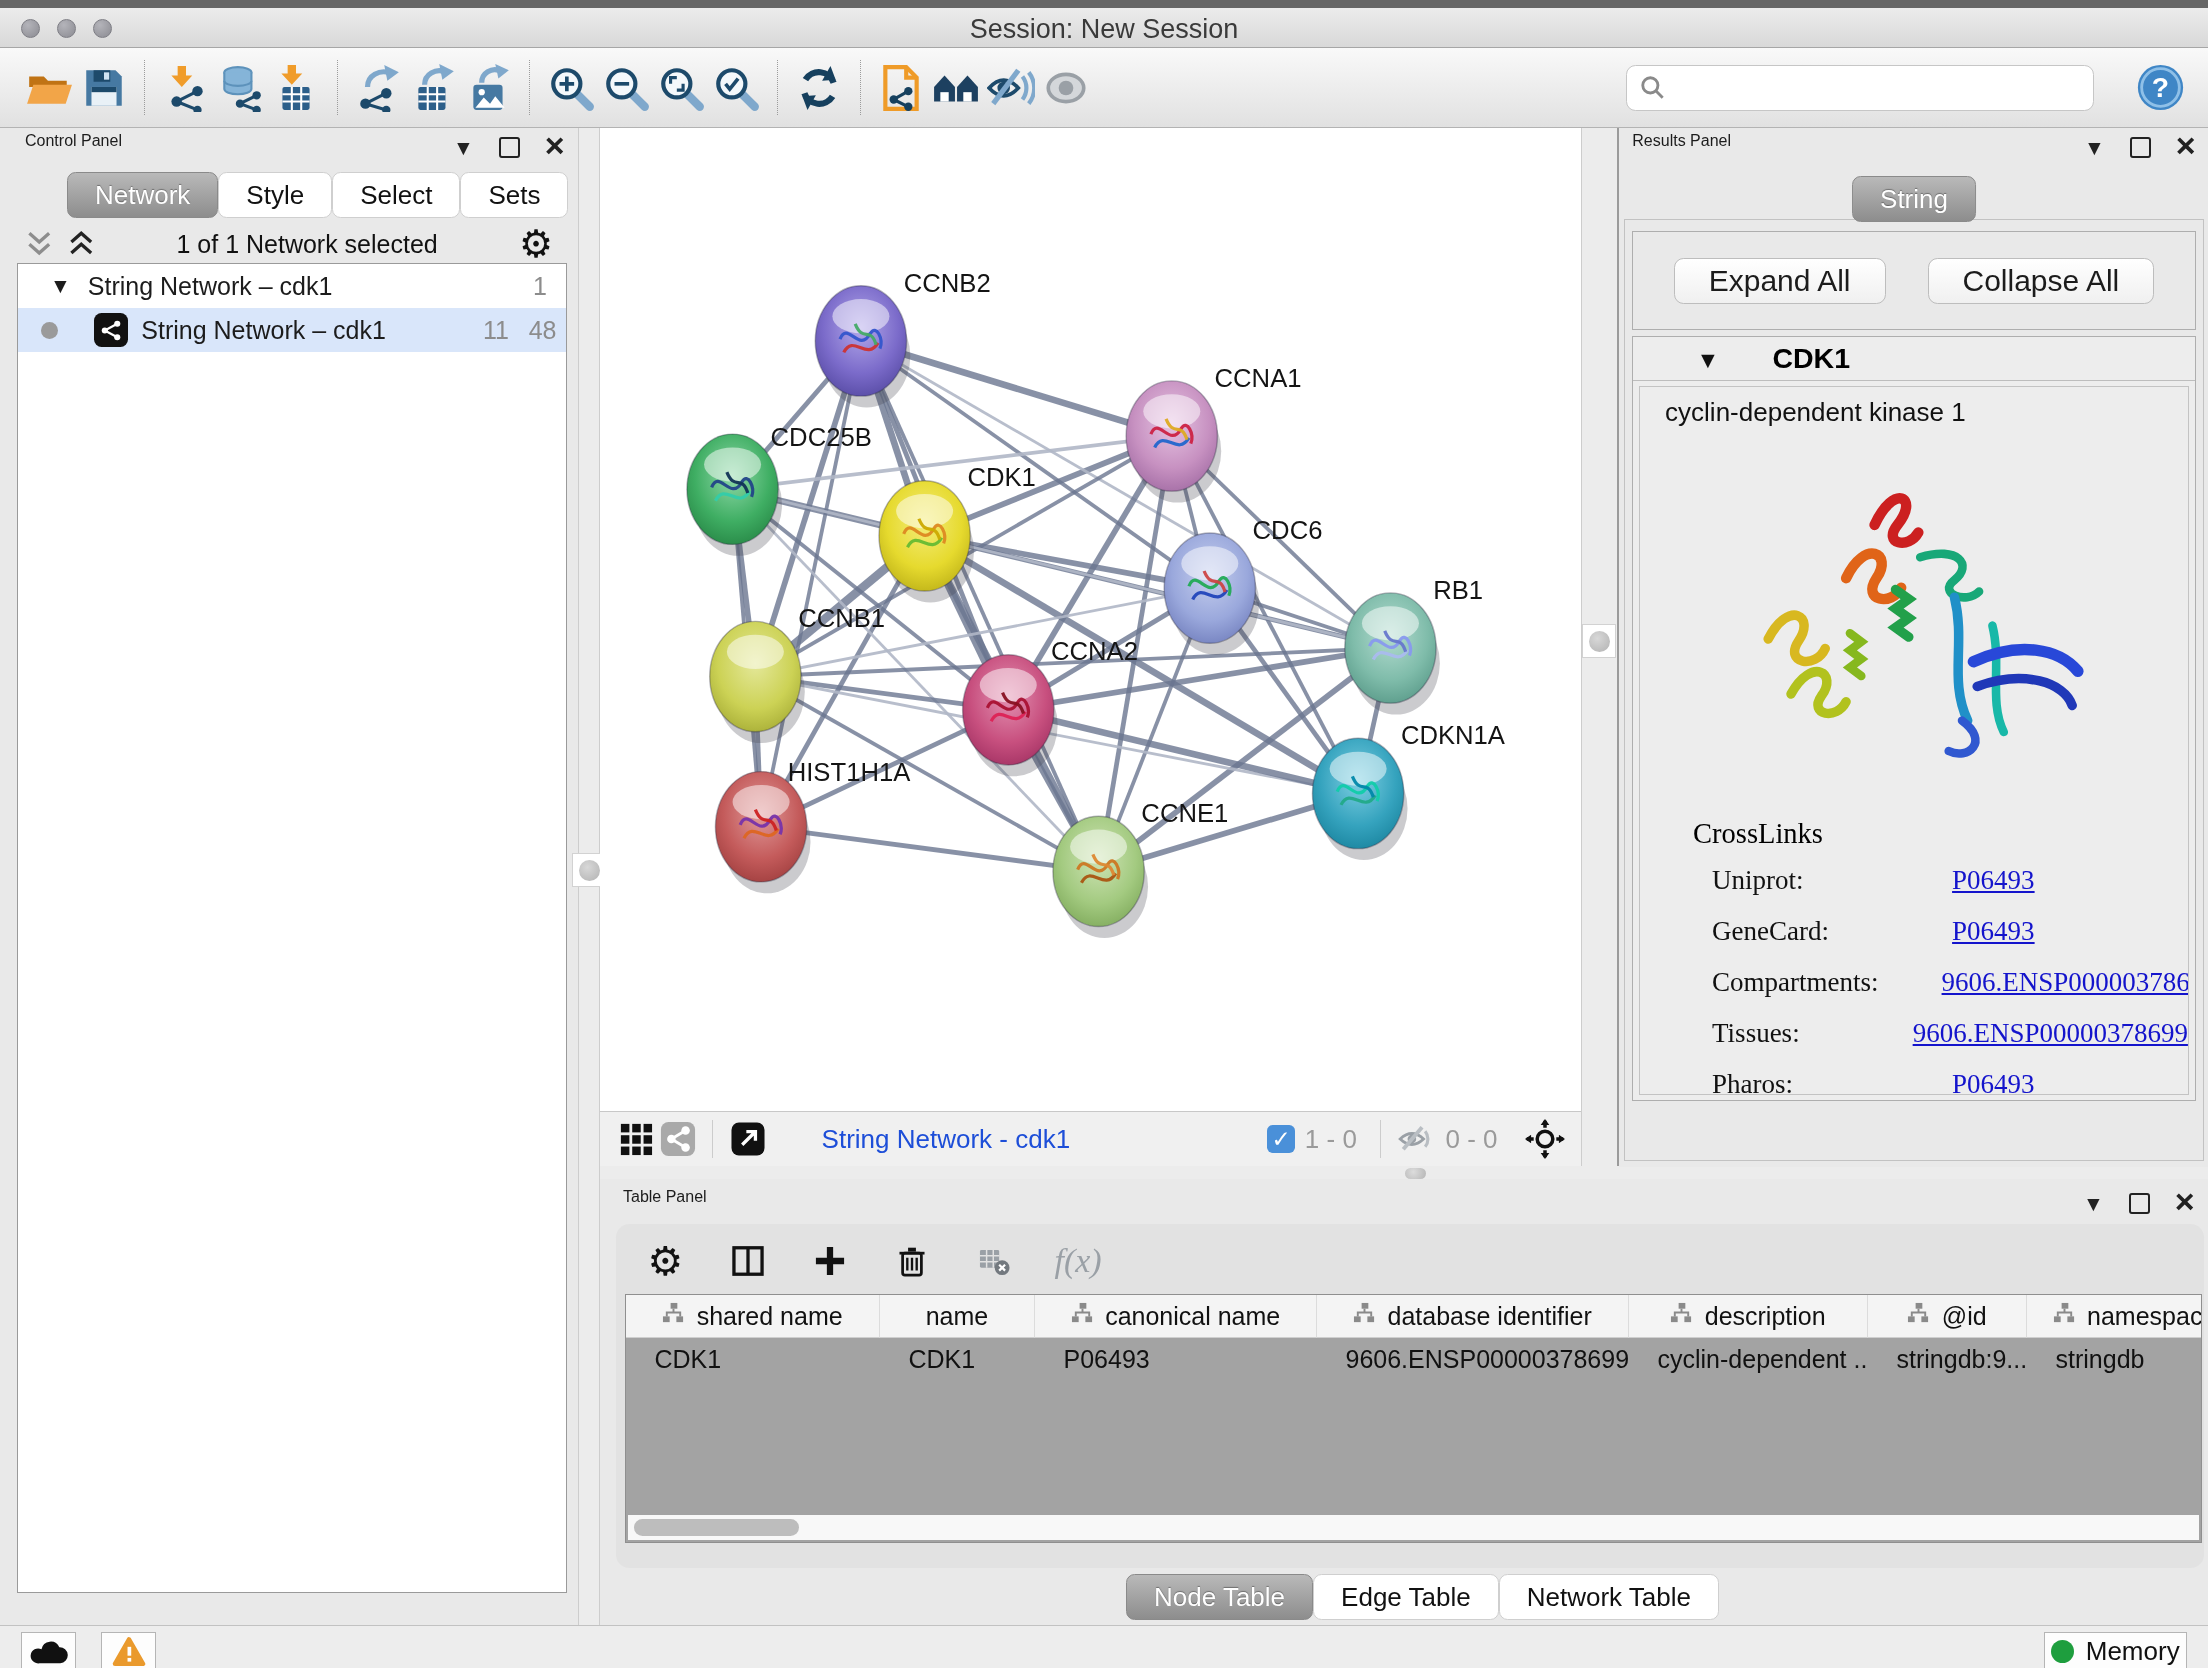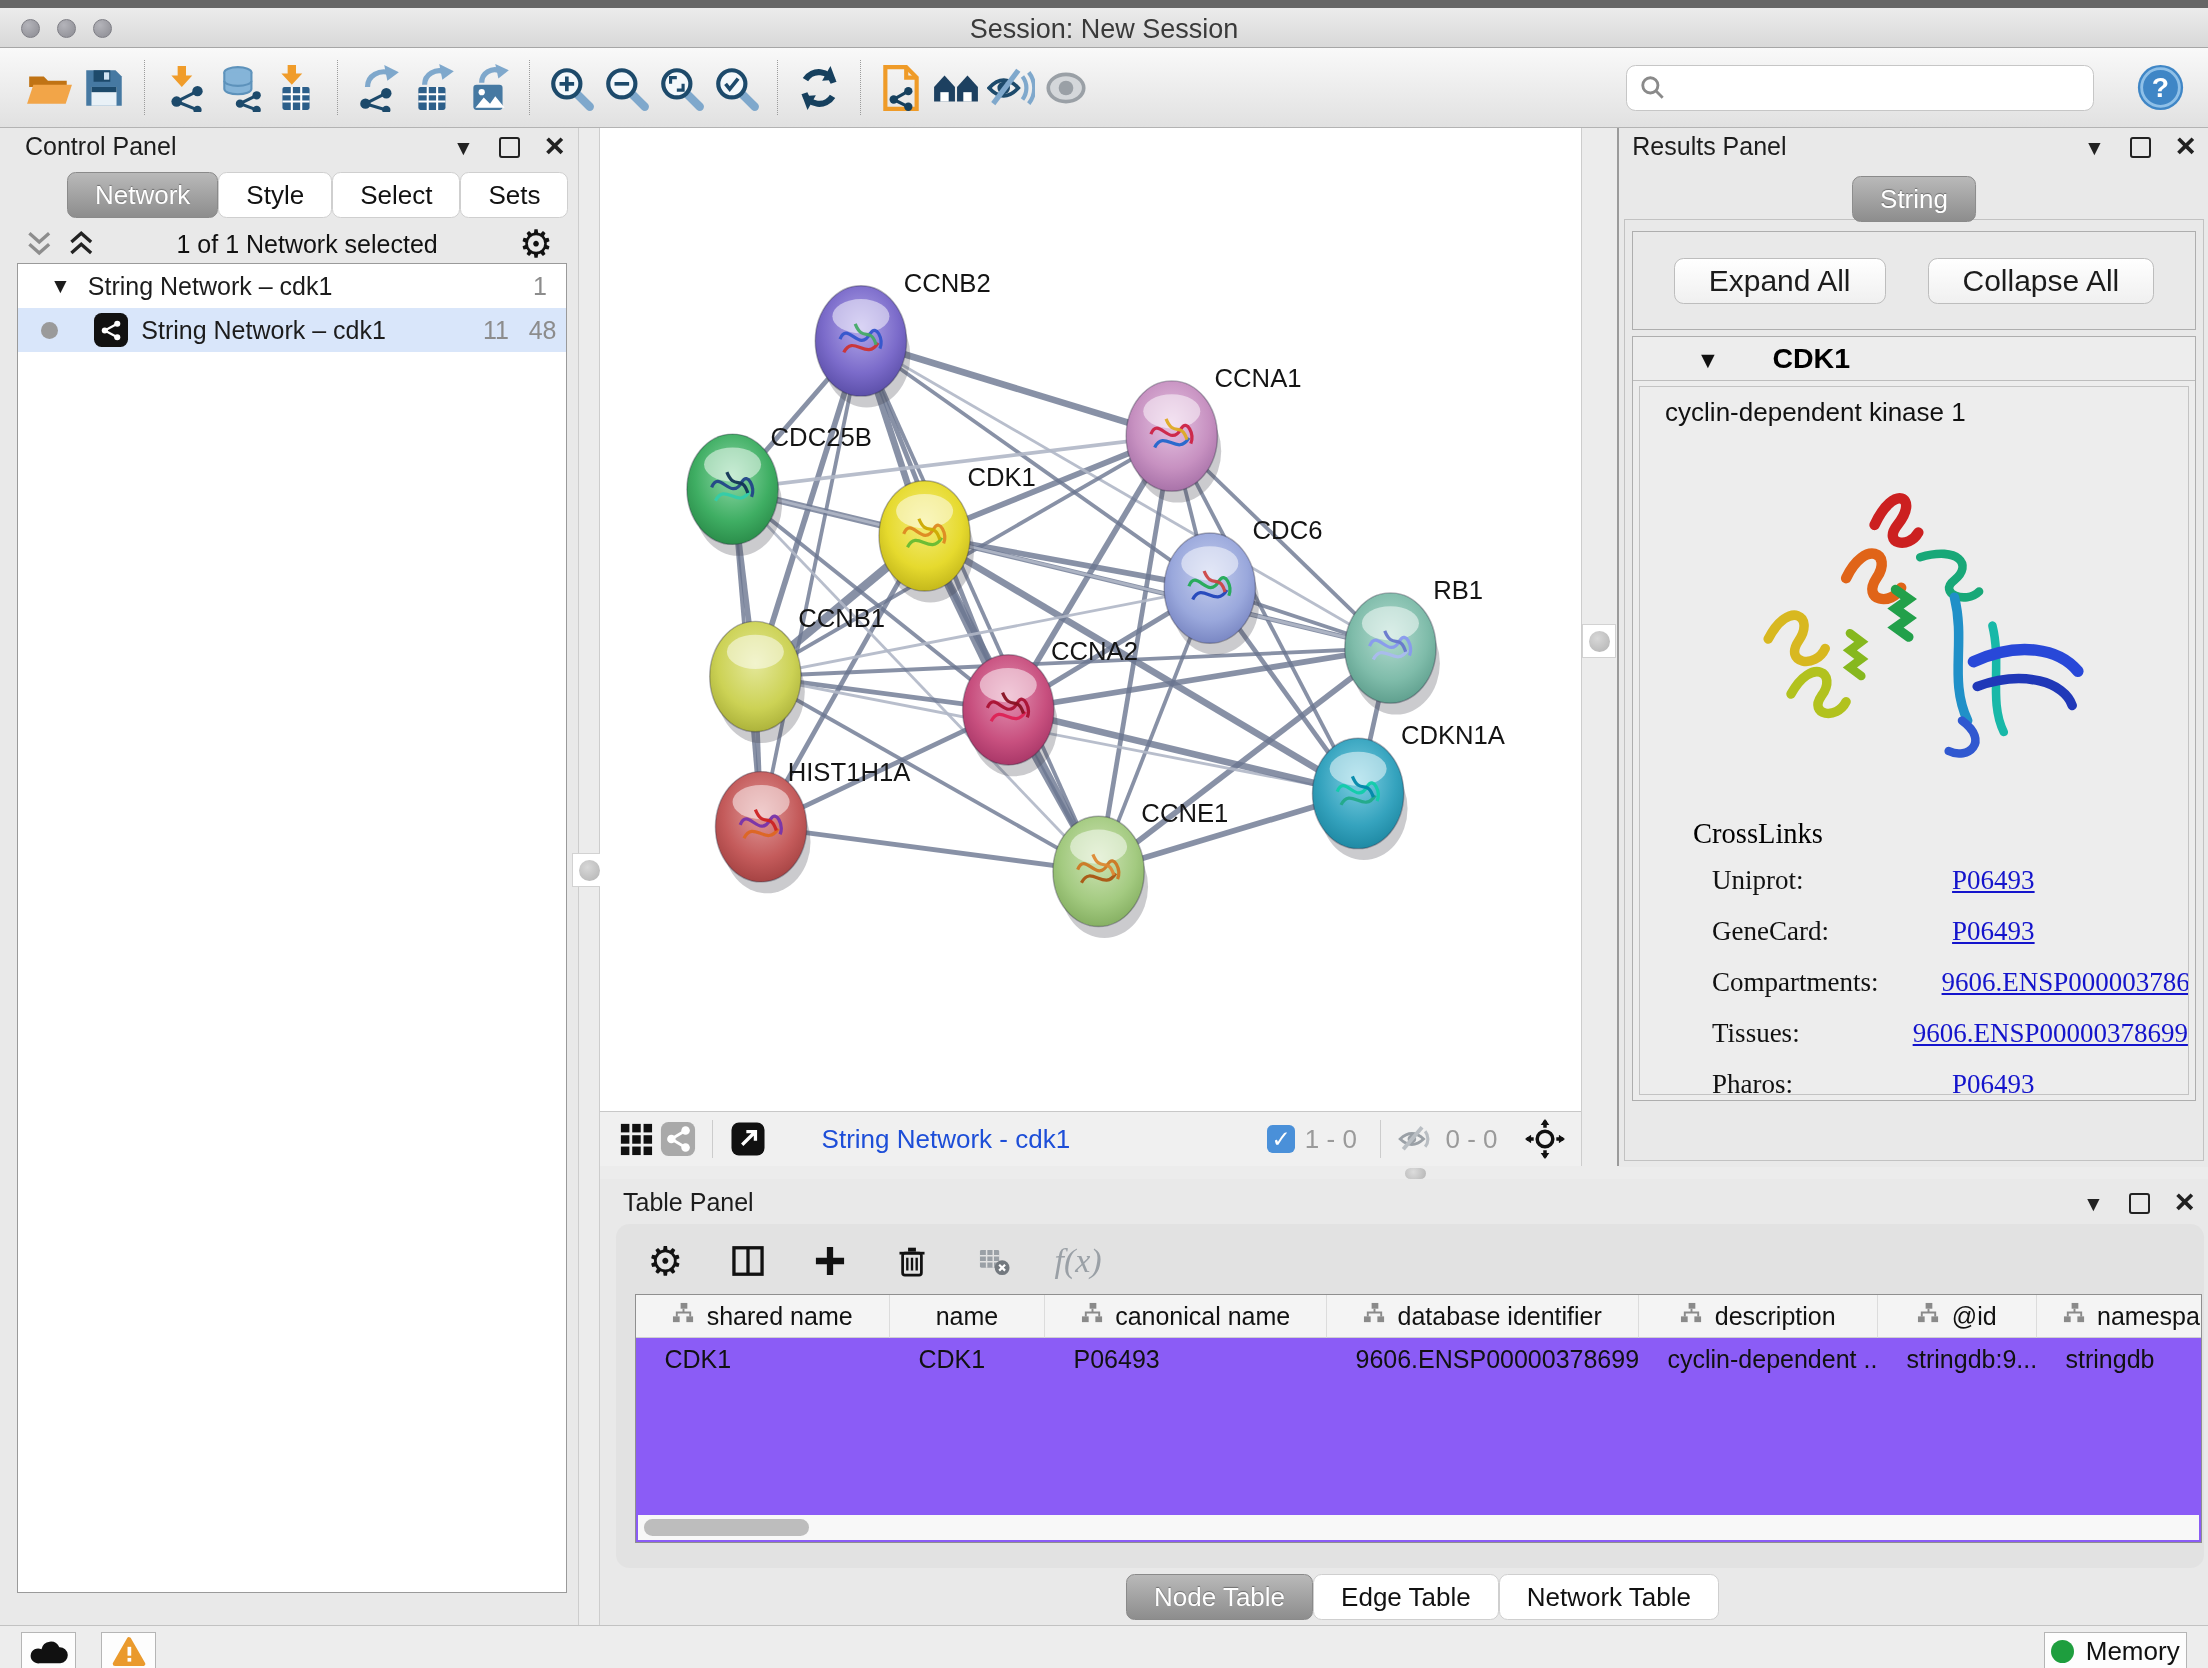--- a/index.html
+++ b/index.html
@@ -21,21 +21,21 @@
   .tb{width:55px;height:59px;display:flex;align-items:center;justify-content:center;flex:0 0 auto;}
   .tb svg{width:48px;height:48px;}
   .tsep{width:0;height:55px;border-left:1.9px dotted #9b9b9b;margin:0 13.3px;flex:0 0 auto;}
   .searchbox{margin-left:auto;width:468px;height:46px;background:#fff;border:1.9px solid #c6c6c6;
     border-radius:9.5px;display:flex;align-items:center;padding:0 11.4px;}
   .searchbox input{border:none;outline:none;font-size:25px;flex:1;background:transparent;
     font-family:"Liberation Sans",sans-serif;}
   .helpbtn{margin-left:42px;width:49px;height:49px;flex:0 0 auto;}
 
   
-  .panel-title{font-size:25px;color:#1c1c1c;}
+  .panel-title{font-size:16px;color:#1c1c1c;}
   .ph-icons{position:absolute;top:0;right:13.3px;height:38px;display:flex;align-items:center;gap:25px;}
   .ph-caret{font-size:21px;color:#222;line-height:1;}
   .ph-max{width:21px;height:21px;border:2.9px solid #222;border-radius:2.9px;}
   .ph-close{font-size:34px;font-weight:900;color:#222;line-height:1;margin-top:-3.8px;}
 
   .tabbtn{height:46px;display:inline-flex;align-items:center;padding:0 27px;font-size:26px;
     border-radius:8.6px;background:#fff;border:1px solid #cfcfcf;color:#111;}
   .tabbtn.sel{background:linear-gradient(#b9b9b9,#8d8d8d);color:#fff;border:1px solid #8a8a8a;
     text-shadow:0 -1px 1px rgba(0,0,0,.35);}
 
@@ -96,21 +96,21 @@
   .cl-label{width:177px;color:#111;}
   .cl-link{color:#1414cc;text-decoration:underline;margin-left:63px;}
 
   
   .table-panel{position:absolute;left:600px;top:1172px;width:1608px;height:445px;background:#e9e9e9;}
   .tp-header .panel-title{position:absolute;left:23px;top:7.6px;}
   .tp-container{position:absolute;left:16px;right:3.8px;top:44px;height:344px;background:#e2e2e2;border-radius:13.3px;}
   .tp-toolbar{position:absolute;left:28.5px;top:7.6px;height:59px;display:flex;align-items:center;gap:40px;}
   .tp-ic{width:42px;height:42px;display:flex;align-items:center;justify-content:center;}
   .fx{font-family:"Liberation Serif",serif;font-style:italic;font-size:34px;color:#9aa0a6;}
-  .tp-tablebox{position:absolute;left:19px;right:1.9px;top:70px;height:249px;background:#8b5cf6;
+  .tp-tablebox{position:absolute;left:9px;right:1.9px;top:70px;height:249px;background:#a3a3a3;
     border:1.9px solid #8f8f8f;overflow:hidden;text-align:center;}
   .tp-table{display:flex;flex-wrap:wrap;width:1617px;}
   .th,.td{height:43px;display:flex;align-items:center;font-size:25px;overflow:hidden;white-space:nowrap;}
   .th{background:#f4f4f4;border-bottom:1.9px solid #cfcfcf;border-right:1px solid #dcdcdc;justify-content:center;gap:11.4px;color:#111;}
   .td{padding-left:28.5px;color:#111;}
   .hscroll{position:absolute;left:1.9px;right:1.9px;bottom:1.9px;height:25px;background:#f8f8f8;}
   .hthumb{position:absolute;left:5.7px;top:3.8px;width:165px;height:17px;border-radius:8.6px;background:#bdbdbd;}
   .tp-tabs{position:absolute;left:526px;top:394px;display:flex;}
 
   

